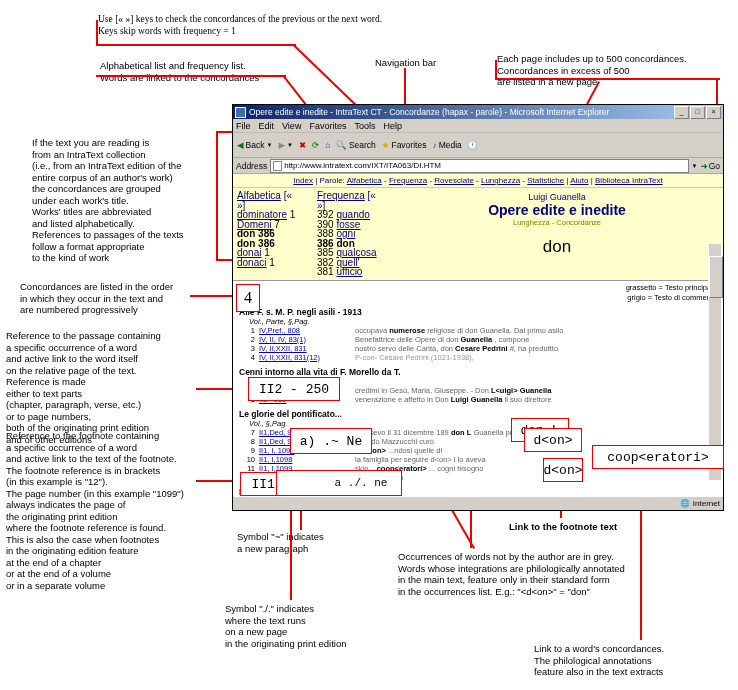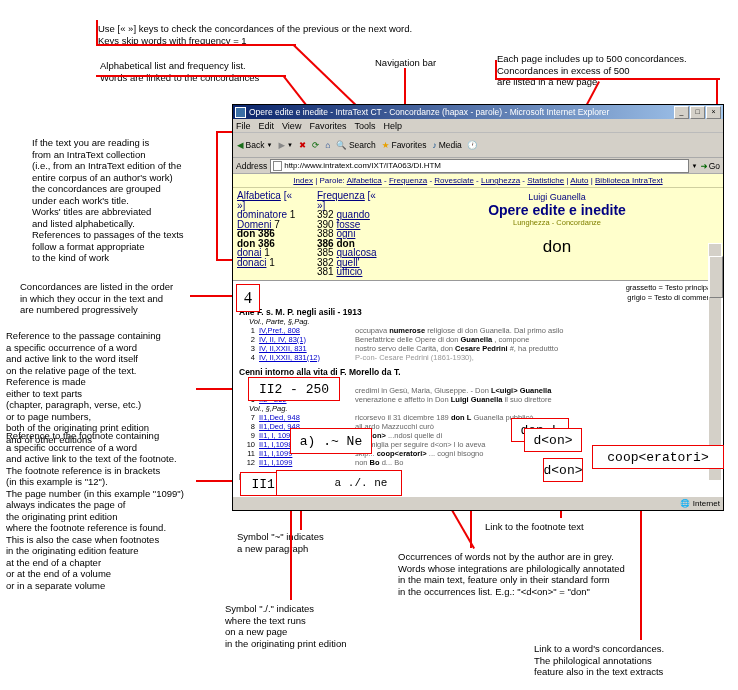--- a/index.html
+++ b/index.html
@@ -38,21 +38,21 @@
   td.txt b{color:#000;font-weight:bold;}
   td.txt .grey{color:#999;}
   .scrollv{position:absolute;right:1px;top:69px;bottom:15px;width:12px;background:#d4d0c8;border:1px solid #fff;}
   .scrollv .thumb{position:absolute;top:12px;left:0;width:12px;height:40px;background:#d4d0c8;border:1px solid #fff;border-right-color:#808080;border-bottom-color:#808080;}
   
   .ovl{position:absolute;background:#fff;border:1.6px solid #ee0000;font-family:"Liberation Serif",serif;color:#000;display:flex;align-items:center;justify-content:center;}
 </style>
 </head>
 <body>
 
-<div class="ann" style="left:98px;top:23px;">Use [« »] keys to check the concordances of the previous or the next word.
+<div class="ann" style="left:98px;top:14px;font-family:Liberation Serif, serif;">Use [« »] keys to check the concordances of the previous or the next word.
 Keys skip words with frequency = 1</div>
 <div class="ann" style="left:100px;top:60px;">Alphabetical list and frequency list.
 Words are linked to the concordances</div>
 <div class="ann" style="left:375px;top:57px;">Navigation bar</div>
 <div class="ann" style="left:497px;top:53px;">Each page includes up to 500 concordances.
 Concordances in excess of 500
 are listed in a new page</div>
 <div class="ann" style="left:32px;top:137px;">If the text you are reading is
 from an IntraText collection
 (i.e., from an IntraText edition of the
@@ -94,21 +94,21 @@
 <div class="ann" style="left:237px;top:531px;">Symbol "~" indicates
 a new paragraph</div>
 <div class="ann" style="left:225px;top:603px;">Symbol "./." indicates
 where the text runs
 on a new page
 in the originating print edition</div>
 <div class="ann" style="left:398px;top:551px;">Occurrences of words not by the author are in grey.
 Words whose integrations are philologically annotated
 in the main text, feature only in their standard form
 in the occurrences list. E.g.: "&lt;d&lt;on&gt;" = "don"</div>
-<div class="ann" style="left:485px;top:521px;">Link to the footnote text</div>
+<div class="ann" style="left:509px;top:521px;font-weight:bold;">Link to the footnote text</div>
 <div class="ann" style="left:534px;top:643px;">Link to a word's concordances.
 The philological annotations
 feature also in the text extracts</div>
 
 <div class="redline" style="left:96px;top:20px;width:2px;height:26px;background:#ee0000;"></div>
 <div class="redline" style="left:96px;top:44px;width:200px;height:2px;"></div>
 <div class="redline" style="left:294px;top:44px;width:165px;height:2px;transform:rotate(44deg);"></div>
 
 <div class="redline" style="left:96px;top:75px;width:190px;height:2px;"></div>
 <div class="redline" style="left:284px;top:75px;width:150px;height:2px;transform:rotate(52deg);"></div>
@@ -231,21 +231,21 @@
       <span style="text-decoration:underline;text-align:center;">Aiuto</span>
       <span> | </span>
       <span style="text-decoration:underline;">Biblioteca IntraText</span>
     </div>
 
     <div class="topzone">
       <div class="indexcol">
         <div style="display:flex;gap:18px;">
           <div style="width:62px;">
             <div><span style="text-decoration:underline;">Alfabetica</span> <span>[« »]</span></div>
-            <div><span style="">dominatore</span> <span style="color:#000;">1</span></div>
+            <div><span style="text-decoration:underline;">dominatore</span> <span style="color:#000;">1</span></div>
             <div><span style="text-decoration:underline;">Domeni</span> <span style="color:#000;">7</span></div>
             <div style="font-weight:bold;color:#000;"><span>don</span> <span>386</span></div>
             <div style="font-weight:bold;color:#000;"><span>don 386</span></div>
             <div><span style="text-decoration:underline;">donai</span> <span style="color:#000;">1</span></div>
             <div><span style="text-decoration:underline;">donaci</span> <span style="color:#000;">1</span></div>
           </div>
           <div style="width:62px;">
             <div><span style="text-decoration:underline;">Frequenza</span> <span>[« »]</span></div>
             <div><span style="color:#000;">392</span> <span style="text-decoration:underline;">quando</span></div>
             <div><span style="color:#000;">390</span> <span style="text-decoration:underline;">fosse</span></div>
@@ -287,21 +287,21 @@
               <td class="txt"><span>Benefattrice delle Opere di don</span> <b>Guanella</b> <span>, compone</span></td>
             </tr>
         <tr>
               <td class="num">3</td>
               <td class="ref"><span style="text-decoration:underline;">IV, II,XXII, 831</span></td>
               <td class="txt"><span>nostro servo delle Carità, don</span> <b>Cesare Pedrini</b> <span>#, ha preduttto</span></td>
             </tr>
         <tr>
               <td class="num">4</td>
               <td class="ref"><span style="text-decoration:underline;">IV, II,XXII, 831(12)</span></td>
-              <td class="txt"><span class="grey">P-con- Cesare Pedrini (1861-1930),</span></td>
+              <td class="txt"><span class="grey">P-con- Cesare Pedrini (1021-1938),</span></td>
             </tr>
       </tbody>
         </table>
 
       <div class="secthead" style="margin-top:5px;">Cenni intorno alla vita di F. Morello da T.</div>
       <div class="subhead">Vol., §,Pag.</div>
       <table class="conc">
         <tbody>
             <tr>
               <td class="num">5</td>
@@ -309,20 +309,21 @@
               <td class="txt"><span>credimi in Gesù, Maria, Giuseppe. - Don</span> <b>L&lt;uigi&gt; Guanella</b></td>
             </tr>
         <tr>
               <td class="num">6</td>
               <td class="ref"><span style="text-decoration:underline;">II2 - 250</span></td>
               <td class="txt"><span>venerazione e affetto in Don</span> <b>Luigi Guanella</b> <span> il suo direttore</span></td>
             </tr>
       </tbody>
         </table>
 
+      <div class="secthead" style="margin-top:5px;">Le glorie del pontificato...</div>
       <div class="subhead">Vol., §,Pag.</div>
       <table class="conc">
         <tbody>
             <tr>
               <td class="num">7</td>
               <td class="ref"><span style="text-decoration:underline;">II1,Ded, 948</span></td>
               <td class="txt"><span>ricorsevo il 31 dicembre 189</span> <b>don L</b> <span> Guanella pubblicò</span></td>
             </tr>
         <tr>
               <td class="num">8</td>

